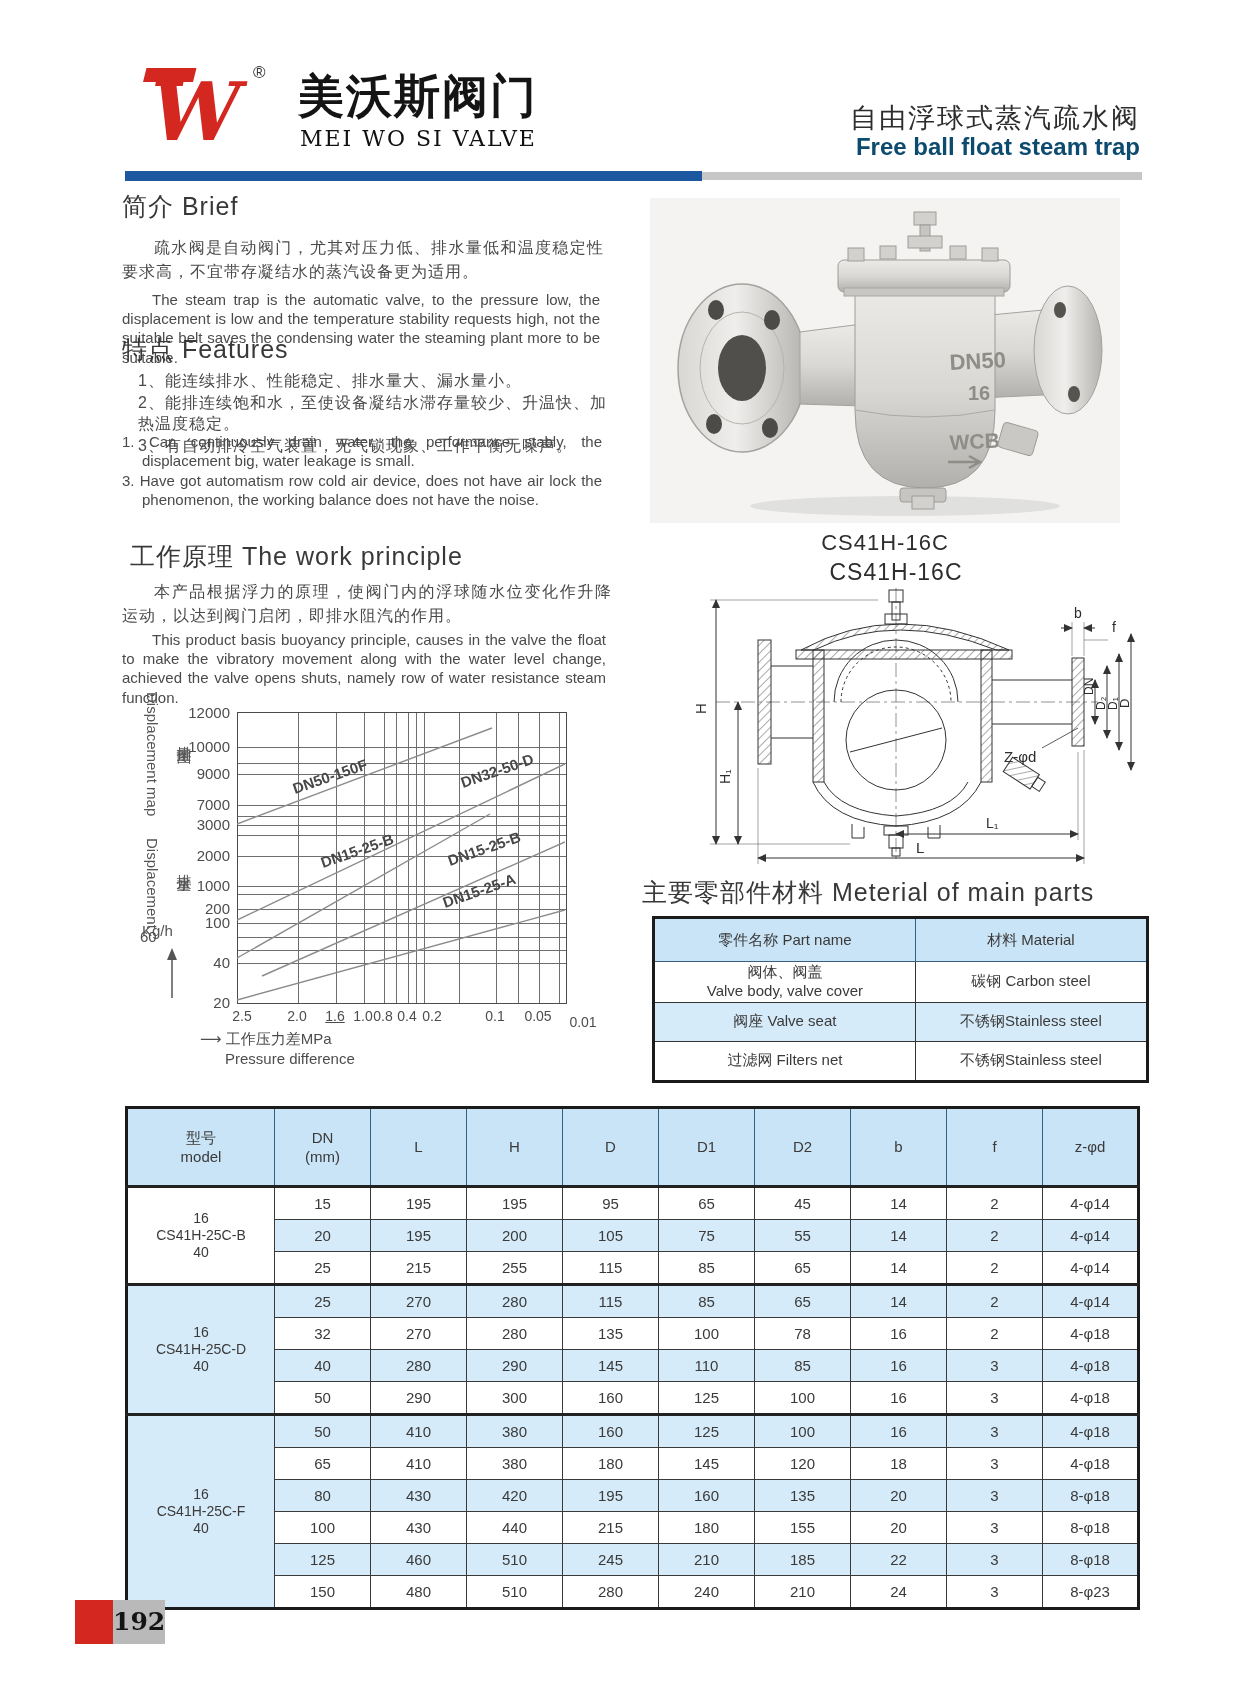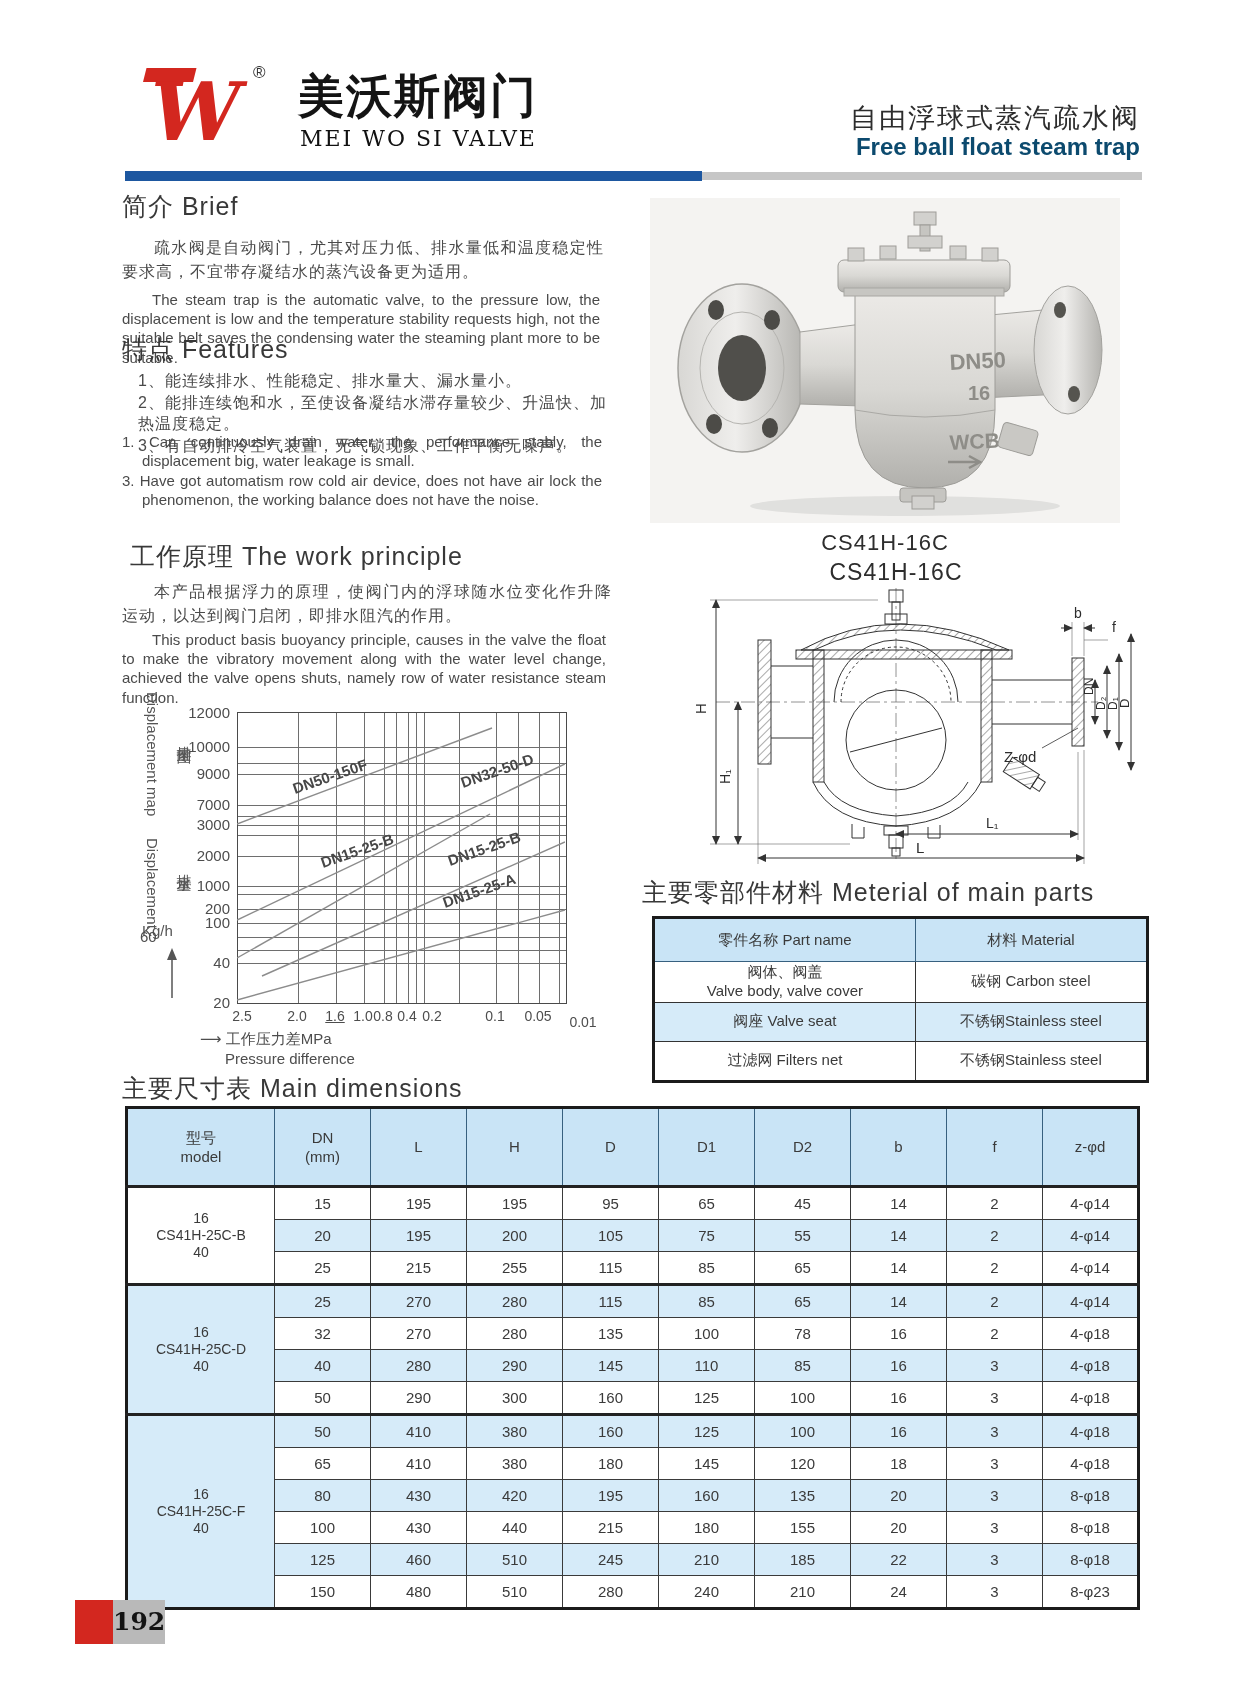--- a/index.html
+++ b/index.html
@@ -362,21 +362,20 @@
           <tr>
             <td>
               <div>过滤网 Filters net</div>
             </td>
             <td>不锈钢Stainless steel</td>
           </tr>
         </tbody>
     </table>
   </div>
 
-  <div class="abs h-section" id="dims-heading">主要尺寸表 Main dimensions</div>
   <div class="abs" id="dims-table-wrap">
     <table id="dims-table">
       <colgroup>
         <col style="width:148px">
           <col style="width:96px">
           <col style="width:96px">
           <col style="width:96px">
           <col style="width:96px">
         <col style="width:96px">
           <col style="width:96px">

